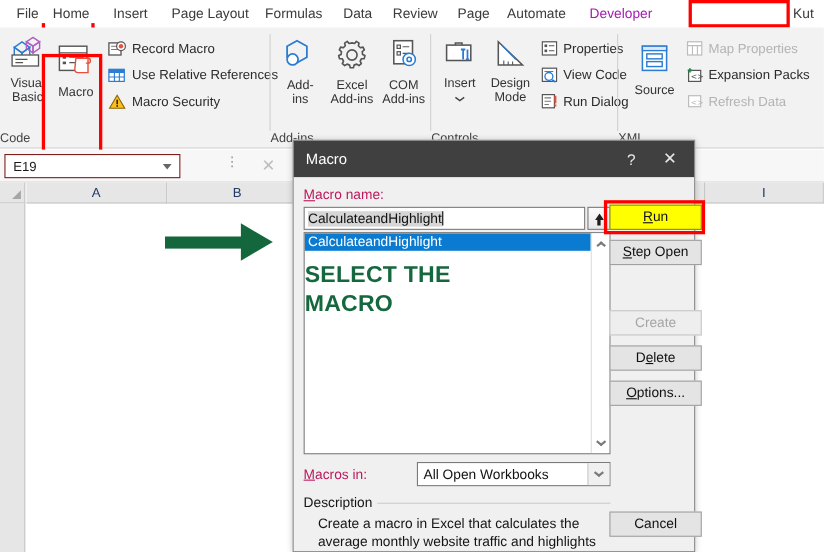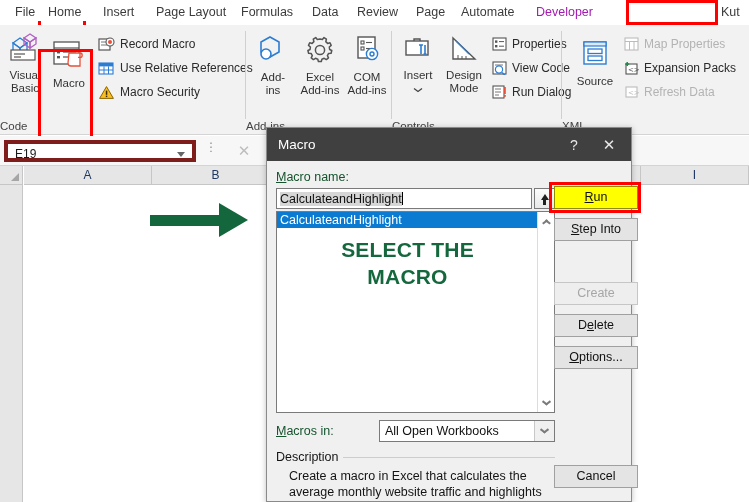--- a/index.html
+++ b/index.html
@@ -59,22 +59,22 @@
   }
   .smallrow.disabled { color: #b3b3b3; }
   .smallrow .ic { display: inline-block; flex: none; }
 
   
   .fbar {
     position: absolute; left: 0; top: 136px; width: 749px; height: 30px;
     background: #f7f7f7; border-bottom: 1px solid #d4d4d4;
   }
   .namebox {
-    position: absolute; left: 4px; top: 4px; width: 192px; height: 22px;
-    background: #fff; border: 4px solid #7f1d1d; font-size: 12px;
+    position: absolute; left: 4px; top: 4px; width: 160px; height: 22px;
+    background: #fff; border: 1px solid #7f1d1d; font-size: 12px;
     color: #1a1a1a; line-height: 21px; padding-left: 7px;
   }
   .nb-caret {
     position: absolute; right: 7px; top: 8px; width: 0; height: 0;
     border-left: 4px solid transparent; border-right: 4px solid transparent;
     border-top: 5px solid #666;
   }
   .fb-dots {
     position: absolute; left: 205px; top: 9px; width: 4px; height: 13px;
     color: #909090; font-size: 12px; line-height: 5px; letter-spacing: 0;
@@ -129,21 +129,21 @@
   }
   .dlg-help {
     position: absolute; right: 46px; top: 6px; width: 22px; height: 22px;
     color: #e8e8e8; font-size: 14px; text-align: center; line-height: 22px;
   }
   .dlg-close {
     position: absolute; right: 8px; top: 6px; width: 28px; height: 22px;
     color: #e8e8e8; font-size: 15px; text-align: center; line-height: 22px;
   }
   .lbl {
-    position: absolute; font-size: 12.5px; color: #14532d;
+    position: absolute; font-size: 12.5px; color: #be185d;
   }
   .lbl u { text-decoration: underline; }
 
   .mname-wrap {
     position: absolute; left: 9px; top: 60px; width: 279px; height: 21px;
   }
   .mname {
     position: absolute; left: 0; top: 0; width: 256px; height: 21px;
     background: #fff; border: 1px solid #7a7a7a; font-size: 12.5px;
     color: #111; line-height: 20px; padding-left: 3px; overflow: hidden;
@@ -172,21 +172,21 @@
     position: absolute; left: 9px; top: 83px; width: 279px; height: 202px;
     background: #fff; border: 1px solid #7a7a7a; overflow: hidden;
   }
   .lb-item-sel {
     position: absolute; left: 0; top: 0; width: 261px; height: 16px;
     background: #0a7bd1; color: #fff; font-size: 12.5px; line-height: 16px;
     padding-left: 3px;
   }
   .lb-watermark {
     position: absolute; left: 0; top: 24px; width: 261px;
-    text-align: center; font-size: 21px; font-weight: bold; color: #15683d;
+    font-size: 21px; font-weight: bold; color: #15683d;
     line-height: 27px; letter-spacing: 0.2px;
   }
   .lb-scroll {
     position: absolute; right: 0; top: 0; width: 17px; height: 200px;
     background: #fff; border-left: 1px solid #dcdcdc;
   }
   .lb-scroll .up, .lb-scroll .dn {
     position: absolute; left: 0; width: 17px; height: 17px;
   }
   .lb-scroll .up { top: 0; }
@@ -570,21 +570,21 @@
     </div>
 
     <div class="grpbox-label">Description</div>
     <div class="grpbox-line"></div>
     <div class="desc">Create a macro in Excel that calculates the average monthly website traffic and highlights months with</div>
 
     <div class="btn run" style="left:287px;top:58px;">
       <u class="ak">R</u><span>un</span>
     </div>
     <div class="btn" style="left:287px;top:90px;">
-      <u class="ak">S</u><span>tep Into</span>
+      <u class="ak">S</u><span>tep Open</span>
     </div>
     <div class="btn disabled" style="left:287px;top:154px;">
       <span>Create</span>
     </div>
     <div class="btn" style="left:287px;top:186px;">
       <span>D</span><u class="ak">e</u><span>lete</span>
     </div>
     <div class="btn" style="left:287px;top:337px;">Cancel</div>
     <div class="btn" style="left:287px;top:218px;">
       <u class="ak">O</u><span>ptions...</span>

